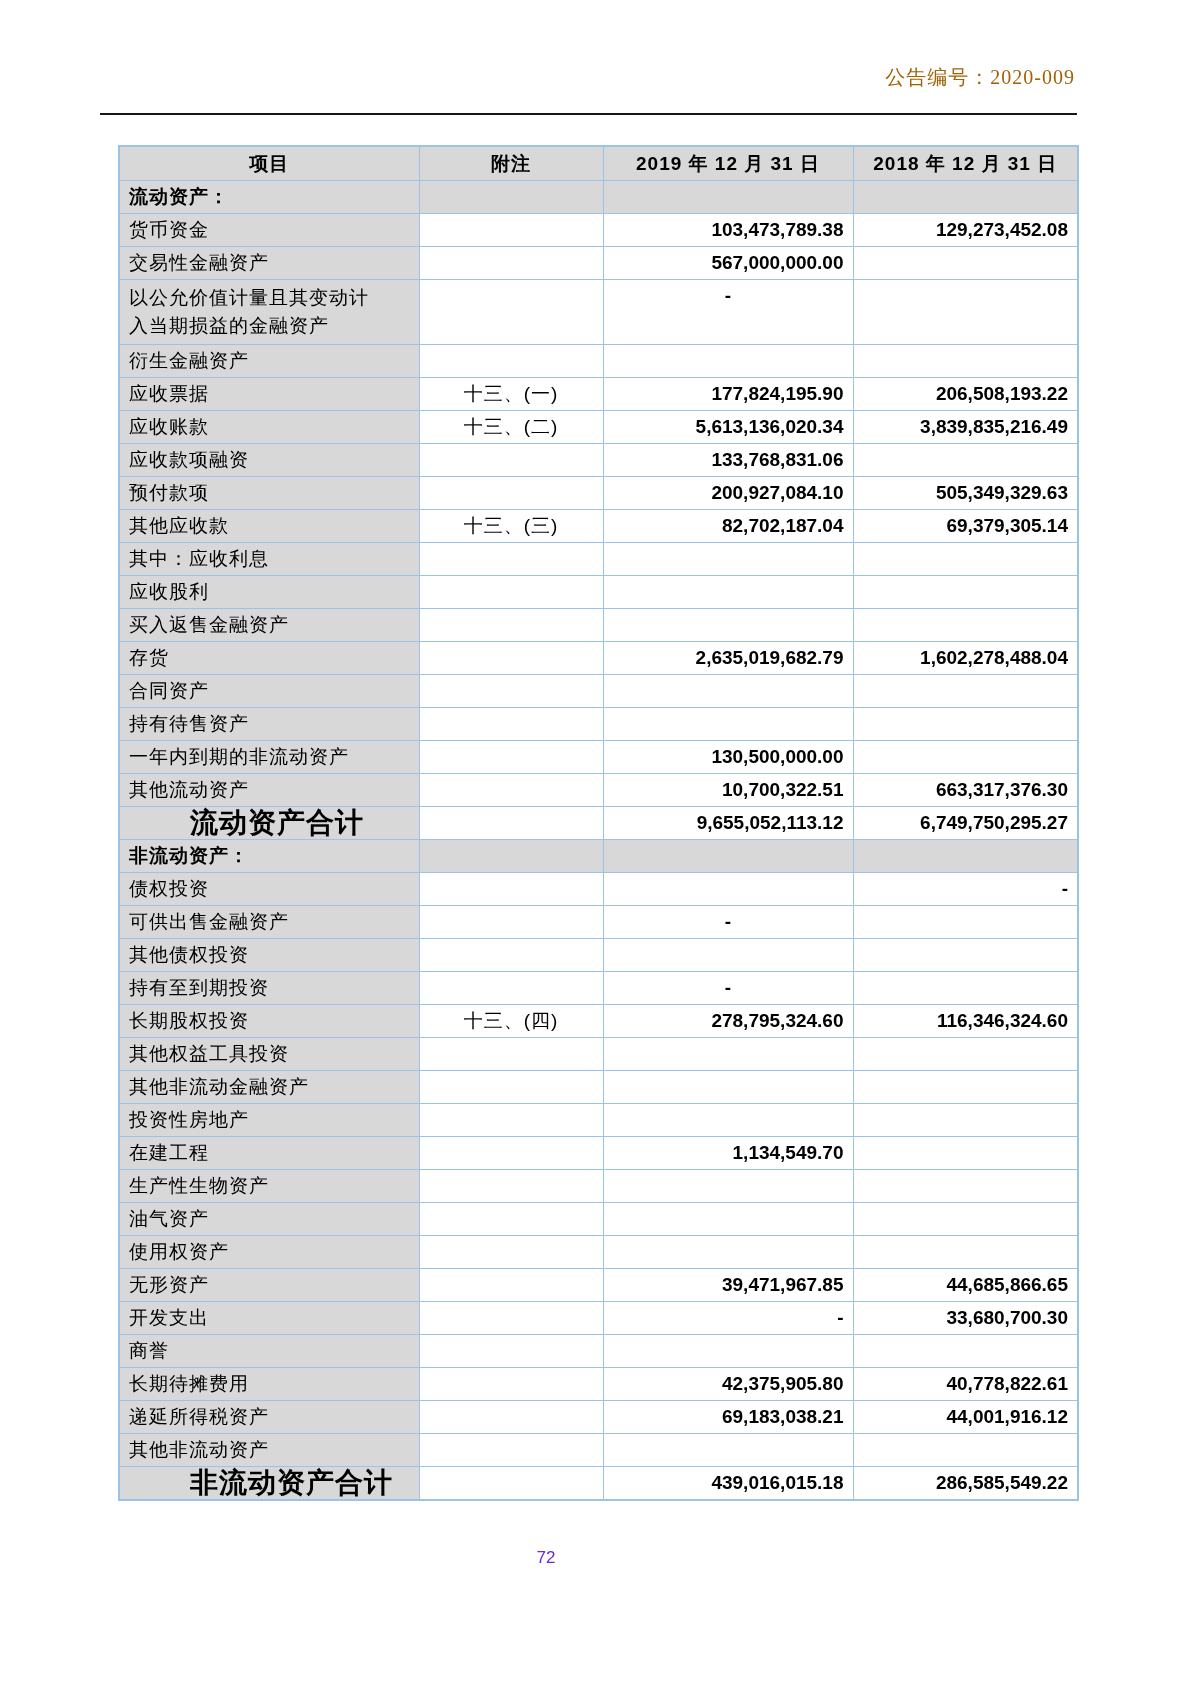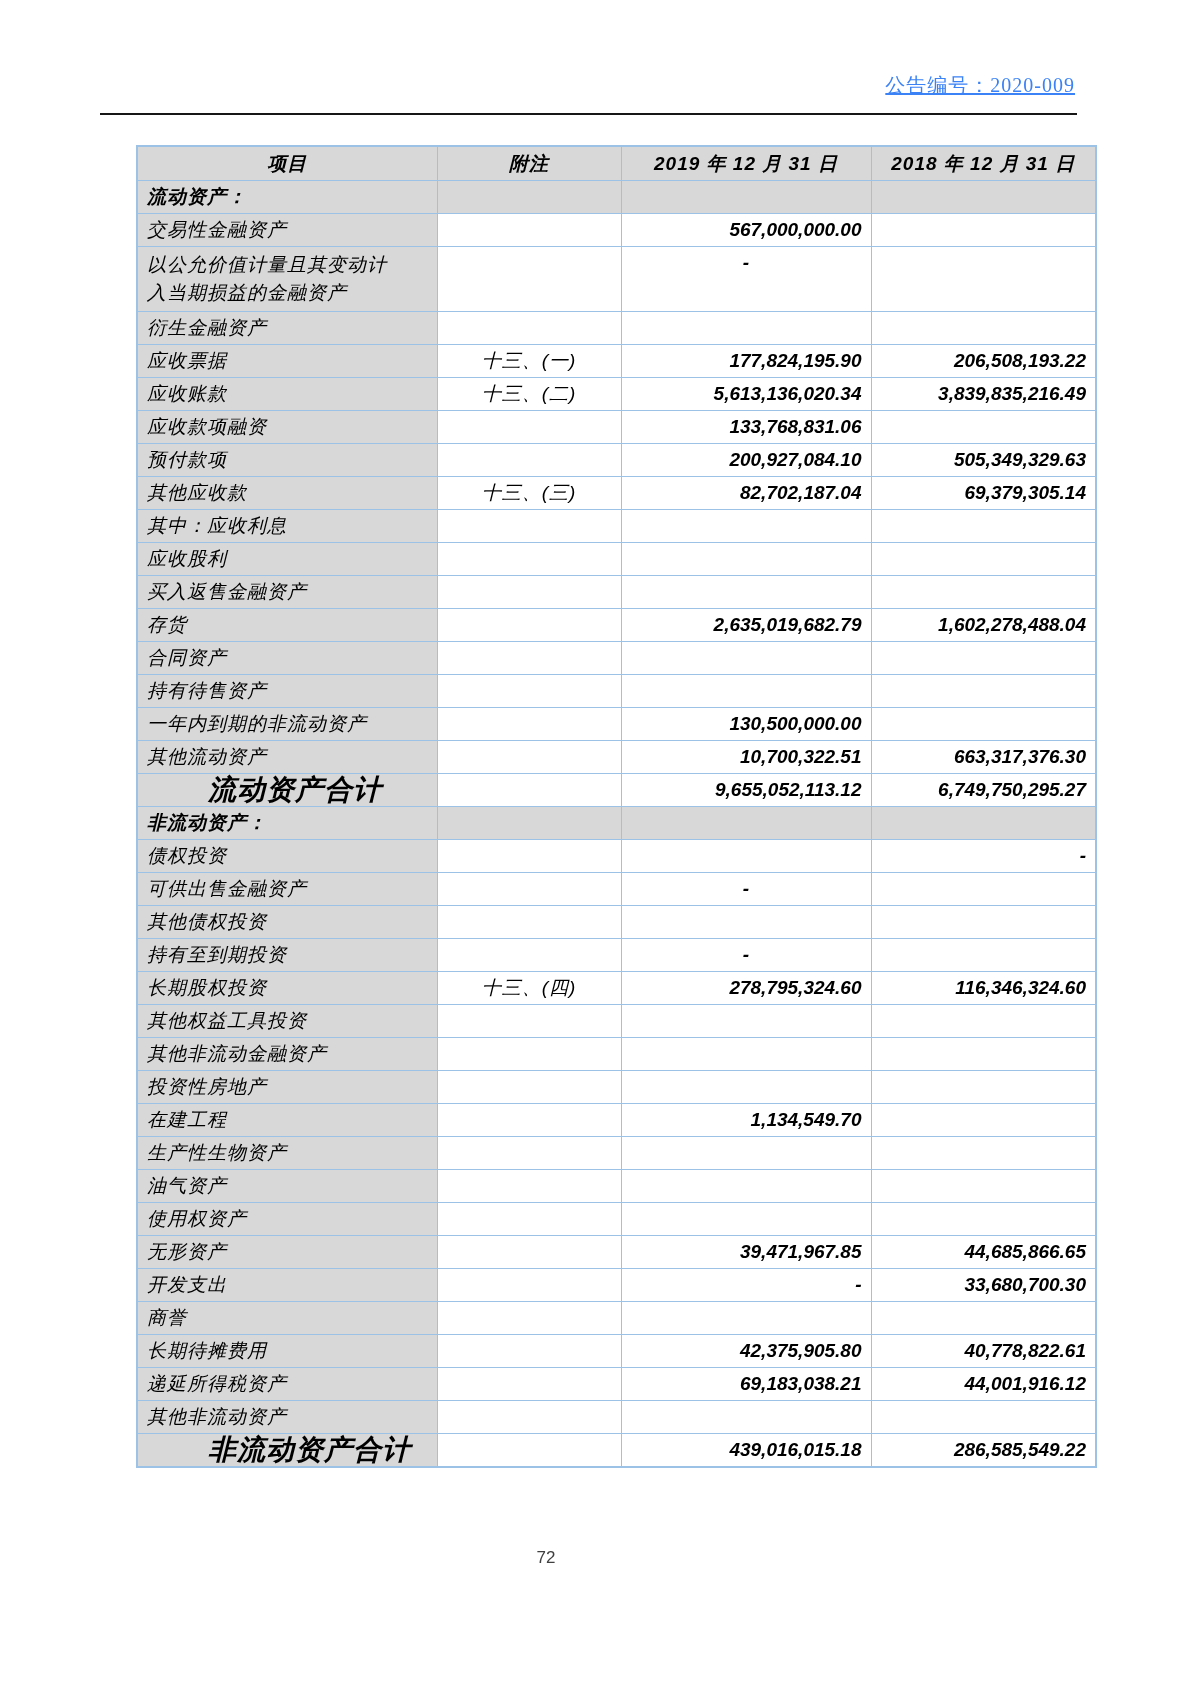--- a/index.html
+++ b/index.html
@@ -7,30 +7,30 @@
     --blue:#9cc2e5;
     --ink:#1a1a1a;
   }
   html,body{margin:0;padding:0;}
   body{
     width:1200px;height:1697px;position:relative;
     background:#ffffff;color:var(--ink);
     font-family:"Liberation Sans",sans-serif;
   }
   .doc-header{
-    position:absolute;top:72px;right:125px;
+    position:absolute;top:64px;right:125px;
     font-family:"Liberation Serif",serif;
-    font-size:20px;color:#3b82f6;letter-spacing:1px;text-decoration:underline;
+    font-size:20px;color:#a16207;letter-spacing:1px;
   }
   .header-rule{
     position:absolute;top:113px;left:100px;width:977px;height:2px;
     background:#161616;
   }
   .sheet{
-    position:absolute;left:136px;top:145px;font-style:italic;
+    position:absolute;left:118px;top:145px;
   }
   table.bs{
     border-collapse:collapse;table-layout:fixed;width:959px;
     border:2px solid var(--blue);
   }
   table.bs th,table.bs td{
     border:1.5px solid var(--blue);
     overflow:hidden;
   }
   table.bs th{
@@ -57,21 +57,21 @@
   }
   tr.section td{background:var(--gray);}
   tr.section td.c-item{font-weight:bold;}
   tr.total td.c-item{font-weight:bold;padding-left:70px;font-size:28px;}
   tr.tall td{height:64px;}
   tr.tall td.c-num{vertical-align:top;line-height:31px;}
   td.indent{padding-left:80px;margin-left:36px;}
   td.center{text-align:center;}
   .page-number{
     position:absolute;top:1548px;left:0;width:1092px;
-    text-align:center;font-size:17px;color:#404040;
+    text-align:center;font-size:17px;color:#6d28d9;
   }
 </style>
 </head>
 <body>
 
 <div class="doc-header">公告编号：2020-009</div>
 <div class="header-rule"></div>
 
 <div class="sheet">
   <table class="bs">
@@ -90,20 +90,26 @@
       </tr>
     </thead>
     <tbody>
         <tr class="section">
           <td class="c-item">流动资产：</td>
           <td class="c-note"></td>
           <td class="c-num"></td>
           <td class="c-num"></td>
         </tr>
         <tr>
+          <td class="c-item">货币资金</td>
+          <td class="c-note"></td>
+          <td class="c-num">103,473,789.38</td>
+          <td class="c-num">129,273,452.08</td>
+        </tr>
+        <tr>
           <td class="c-item">交易性金融资产</td>
           <td class="c-note"></td>
           <td class="c-num">567,000,000.00</td>
           <td class="c-num"></td>
         </tr>
         <tr class="tall">
           <td class="c-item">以公允价值计量且其变动计
 入当期损益的金融资产</td>
           <td class="c-note"></td>
           <td class="c-num center">-</td>

